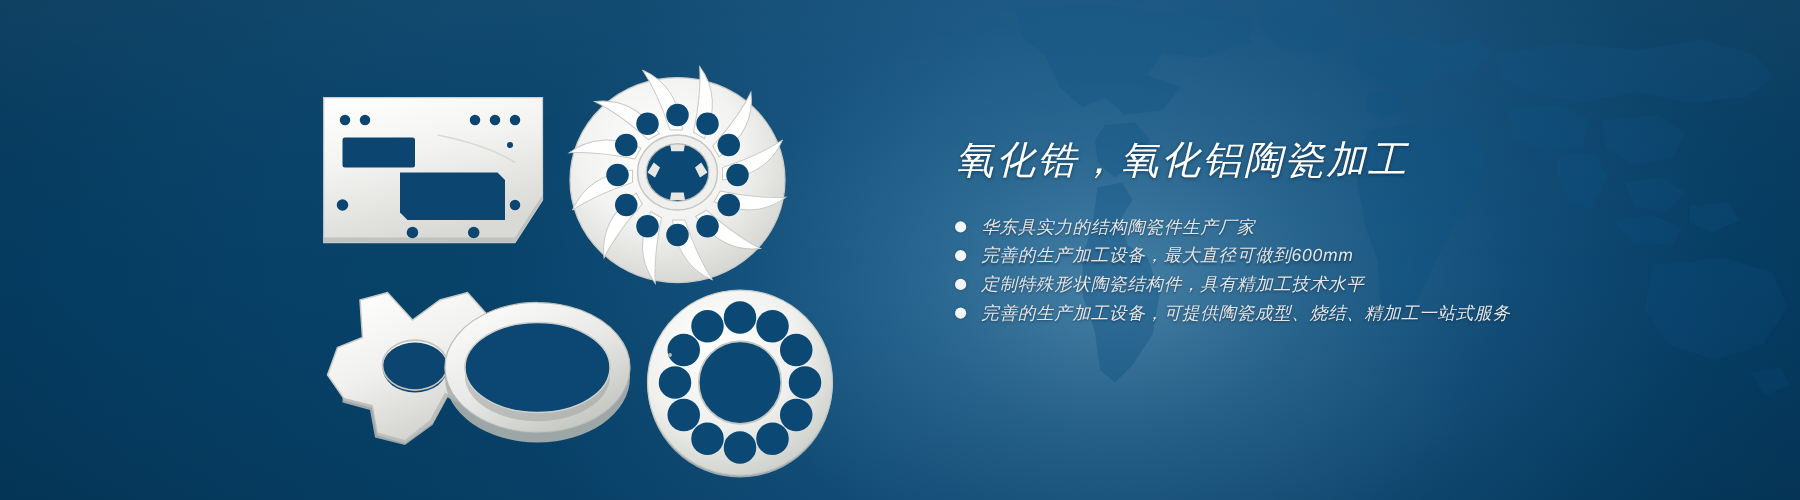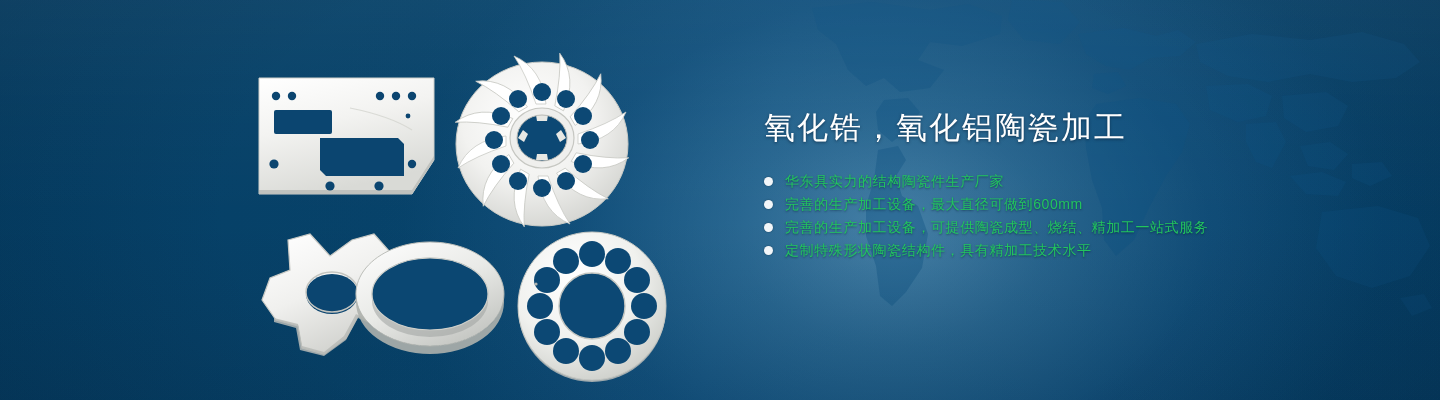--- a/index.html
+++ b/index.html
@@ -7,20 +7,21 @@
     padding: 0;
     background: #000;
   }
   #banner {
     position: relative;
     width: 1440px;
     height: 400px;
     overflow: hidden;
     font-family: "Liberation Sans", "DejaVu Sans", sans-serif;
     background: #064168;
+    font-style: italic;
   }
 
   
   .bg-base {
     position: absolute;
     inset: 0;
     background:
       radial-gradient(ellipse 700px 520px at 62% 58%,
           rgba(120,175,210,0.55) 0%,
           rgba(90,150,190,0.38) 22%,
@@ -97,21 +98,21 @@
     width: 9px;
     height: 9px;
     border-radius: 50%;
     background: #f2f6f9;
     margin-right: 12px;
     box-shadow: 0 0 2px rgba(0,0,0,0.35);
   }
   .bullet-text {
     font-size: 14px;
     line-height: 23px;
-    color: #22c55e;
+    color: #e5e5e5;
     letter-spacing: 0.6px;
     white-space: nowrap;
     text-shadow: 0 1px 2px rgba(0,18,38,0.5);
   }
 </style>
 </head>
 <body>
 
 <div id="banner">
 
@@ -345,22 +346,22 @@
       <li class="bullet-row">
         <span class="bullet-dot"></span>
         <span class="bullet-text">华东具实力的结构陶瓷件生产厂家</span>
       </li>
       <li class="bullet-row">
         <span class="bullet-dot"></span>
         <span class="bullet-text">完善的生产加工设备，最大直径可做到600mm</span>
       </li>
       <li class="bullet-row">
         <span class="bullet-dot"></span>
-        <span class="bullet-text">完善的生产加工设备，可提供陶瓷成型、烧结、精加工一站式服务</span>
+        <span class="bullet-text">定制特殊形状陶瓷结构件，具有精加工技术水平</span>
       </li>
       <li class="bullet-row">
         <span class="bullet-dot"></span>
-        <span class="bullet-text">定制特殊形状陶瓷结构件，具有精加工技术水平</span>
+        <span class="bullet-text">完善的生产加工设备，可提供陶瓷成型、烧结、精加工一站式服务</span>
       </li>
     </ul>
   </div>
 
 </div>
 
 </body></html>

